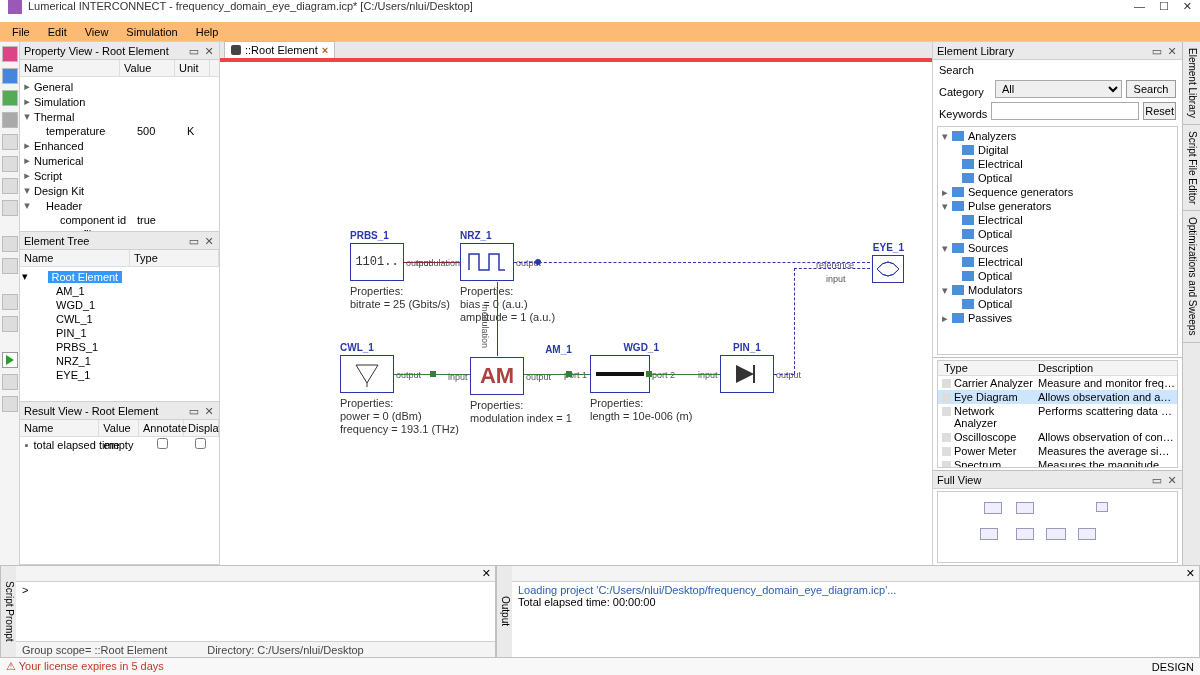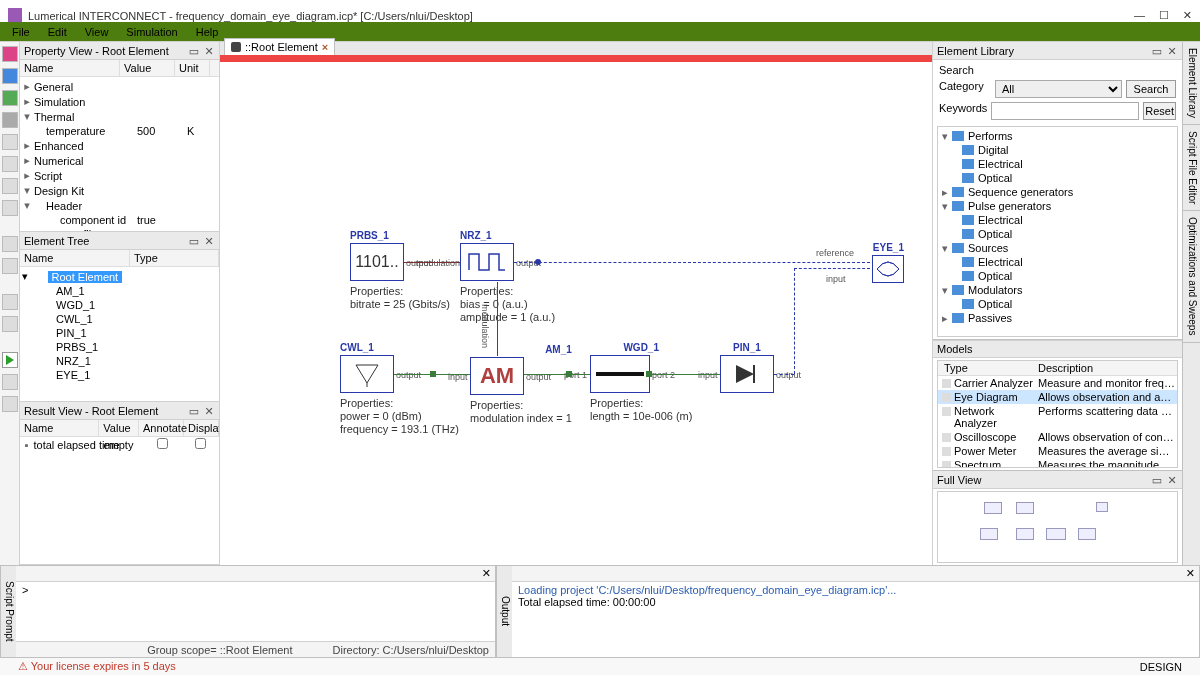--- a/index.html
+++ b/index.html
@@ -1,21 +1,21 @@
 <!DOCTYPE html>
 <html><head>
 <meta charset="utf-8">
 <style>
 * { box-sizing: border-box; margin: 0; padding: 0; font-family: "Segoe UI", Tahoma, sans-serif; font-size: 11px; }
 body { width: 1200px; height: 675px; background: #f0f0f0; overflow: hidden; display: flex; flex-direction: column; }
-.titlebar { height: 22px; background: #fff; display: flex; align-items: flex-end; padding: 0 8px; border-bottom: 0; }
+.titlebar { height: 22px; background: #fff; display: flex; align-items: flex-start; padding: 0 8px; border-bottom: 0; }
 .titlebar .app-icon { width: 14px; height: 14px; background: #9b59b6; margin-right: 6px; }
 .titlebar .title { flex: 1; color: #333; }
 .titlebar .win-btns { display: flex; gap: 14px; color: #333; }
-.menubar { height: 20px; background: #4d7c0f; display: flex; align-items: center; padding: 0 4px; gap: 2px; border-bottom: 1px solid #d0d0d0; }
+.menubar { height: 20px; background: #fdba74; display: flex; align-items: center; padding: 0 4px; gap: 2px; border-bottom: 1px solid #d0d0d0; }
 .menubar span { padding: 2px 8px; cursor: default; }
 .main { flex: 1; display: flex; min-height: 0; }
 .left-tool { width: 20px; background: #f4f4f4; border-right: 1px solid #d0d0d0; display: flex; flex-direction: column; align-items: center; padding-top: 4px; gap: 6px; }
 .left-tool .tb { width: 16px; height: 16px; background: #ddd; border: 1px solid #bbb; }
 .left-tool .tb.run { background: #fff; border: 1px solid #999; position: relative; }
 .left-tool .tb.run::after { content: ""; position: absolute; left: 3px; top: 2px; border-left: 8px solid #2a9d2a; border-top: 5px solid transparent; border-bottom: 5px solid transparent; }
 .left-tool .sep { height: 8px; }
 .left-panels { width: 200px; display: flex; flex-direction: column; border-right: 1px solid #d0d0d0; background: #fff; }
 .panel { display: flex; flex-direction: column; border-bottom: 1px solid #d0d0d0; }
 .panel-hd { height: 18px; background: #eaeaea; display: flex; align-items: center; padding: 0 4px; font-size: 11px; border-bottom: 1px solid #d0d0d0; }
@@ -29,21 +29,21 @@
 .tree-row .tw { width: 10px; text-align: center; color: #666; }
 .tree-row .nm { flex: 1; padding-left: 2px; }
 .tree-row .val { width: 50px; }
 .tree-row .un { width: 30px; }
 .tree-row.ind1 .nm { padding-left: 14px; }
 .tree-row.ind2 .nm { padding-left: 28px; }
 .et-row { display: flex; align-items: center; padding: 1px 2px; }
 .et-row .ico { width: 14px; height: 12px; margin: 0 2px 0 18px; display: inline-block; }
 .et-row.root .ico { margin-left: 4px; }
 .center { flex: 1; display: flex; flex-direction: column; background: #fff; min-width: 0; }
-.tabs { height: 20px; background: #e8e8e8; display: flex; align-items: flex-end; padding-left: 4px; border-bottom: 7px solid #ef4444; }
+.tabs { height: 20px; background: #e8e8e8; display: flex; align-items: flex-end; padding-left: 4px; border-bottom: 4px solid #ef4444; }
 .tab { background: #fff; border: 1px solid #c0c0c0; border-bottom: none; padding: 2px 6px; display: flex; align-items: center; gap: 4px; }
 .tab .dot { width: 10px; height: 10px; background: #444; border-radius: 2px; }
 .tab .cx { color: #b05a2a; font-weight: bold; }
 .canvas { flex: 1; position: relative; background: #fff; overflow: hidden; }
 .blk { position: absolute; }
 .blk .cap { font-weight: bold; color: #2838a8; font-size: 10px; margin-bottom: 2px; }
 .blk .box { width: 54px; height: 38px; border: 1px solid #2838a8; background: #fff; display: flex; align-items: center; justify-content: center; font-size: 9px; color: #333; }
 .blk .port { position: absolute; font-size: 9px; color: #555; }
 .blk .props { font-size: 9px; color: #333; margin-top: 4px; line-height: 1.2; }
 .wire { position: absolute; background: #888; }
@@ -52,45 +52,45 @@
 .wire.blue { background: #2838a8; border-top: 1px dashed #2838a8; background: none; }
 .node { position: absolute; width: 6px; height: 6px; background: #3a7d3a; }
 .node.blue { background: #2838a8; border-radius: 3px; }
 .bottom { height: 92px; display: flex; border-top: 1px solid #c0c0c0; }
 .bpanel { display: flex; flex-direction: column; background: #fff; border-right: 1px solid #c0c0c0; }
 .bpanel-hd { height: 16px; background: #f4f4f4; display: flex; align-items: center; padding: 0 4px; border-bottom: 1px solid #d0d0d0; }
 .bpanel-hd .cx { margin-left: auto; cursor: default; }
 .vert-tab { width: 16px; background: #eaeaea; writing-mode: vertical-rl; text-align: center; font-size: 10px; padding: 4px 1px; border-left: 1px solid #c0c0c0; }
 .right-panels { width: 250px; display: flex; flex-direction: column; border-left: 1px solid #d0d0d0; background: #fff; }
 .search-area { padding: 4px 6px; display: flex; flex-direction: column; gap: 4px; }
-.search-row { display: flex; align-items: flex-start; gap: 4px; }
+.search-row { display: flex; align-items: flex-end; gap: 4px; }
 .search-row label { width: 52px; }
 .search-row select, .search-row input { flex: 1; border: 1px solid #aaa; height: 18px; padding: 0 2px; font-size: 11px; }
 .search-row button { width: 50px; height: 18px; border: 1px solid #999; background: #f0f0f0; font-size: 11px; }
 .elem-tree { flex: 1; overflow: auto; border: 1px solid #ccc; margin: 2px 4px; padding: 2px; }
 .etr { display: flex; align-items: center; padding: 0 2px; line-height: 14px; }
 .etr .tw { width: 10px; color: #666; }
 .etr .fld { width: 12px; height: 10px; background: #4a8fd8; margin-right: 4px; }
 .etr.sub .fld { margin-left: 10px; }
 .models { border-top: 1px solid #c0c0c0; }
 .models-body { height: 108px; overflow: auto; border: 1px solid #ccc; margin: 2px 4px; }
 .mrow { display: flex; padding: 1px 2px; }
 .mrow.hd { background: #f4f4f4; border-bottom: 1px solid #ddd; }
 .mrow .c1 { width: 98px; padding-left: 14px; position: relative; }
 .mrow .c1::before { content: ""; position: absolute; left: 2px; top: 2px; width: 9px; height: 9px; background: #ddd; }
 .mrow.hd .c1::before { display: none; }
 .mrow .c2 { flex: 1; white-space: nowrap; overflow: hidden; text-overflow: ellipsis; }
 .mrow.sel { background: #cde6ff; }
 .right-tabs { width: 18px; background: #eaeaea; display: flex; flex-direction: column; border-left: 1px solid #c0c0c0; }
 .right-tabs div { writing-mode: vertical-rl; font-size: 10px; padding: 6px 2px; border-bottom: 1px solid #c0c0c0; text-align: center; }
-.statusbar { height: 18px; background: #f8f8f8; border-top: 1px solid #c0c0c0; display: flex; align-items: center; padding: 0 18px; }
+.statusbar { height: 18px; background: #f8f8f8; border-top: 1px solid #c0c0c0; display: flex; align-items: center; padding: 0 6px; }
 .statusbar .warn { color: #c0392b; }
 .statusbar .warn::before { content: "⚠ "; }
 .statusbar .mode { margin-left: auto; }
-.cmdbar { height: 16px; background: #f4f4f4; border-top: 1px solid #d0d0d0; display: flex; align-items: center; padding: 0 6px; gap: 40px; font-size: 10px; color: #444; justify-content: flex-end; }
+.cmdbar { height: 16px; background: #f4f4f4; border-top: 1px solid #d0d0d0; display: flex; align-items: center; padding: 0 6px; gap: 40px; font-size: 10px; color: #444; }
 .fullview { border-top: 1px solid #c0c0c0; }
 .fv-body { height: 72px; margin: 2px 4px; border: 1px solid #ccc; background: #fff; position: relative; }
 .fv-body .mini { position: absolute; border: 1px solid #99b; background: #eef; }
 input[type=checkbox] { width: 11px; height: 11px; }
 </style>
 </head>
 <body>
 
 <div class="titlebar">
   <div class="app-icon"></div>
@@ -307,21 +307,21 @@
         <span class="dot"></span>
         <span>::Root Element</span>
         <span class="cx">×</span>
       </div>
     </div>
     <div class="canvas">
 
       <div class="blk" style="left:130px; top:168px;">
         <div class="cap">PRBS_1</div>
         <div class="box">
-            <span style="font-family:Liberation Sans, sans-serif;font-size:16px">1101..</span>
+            <span style="font-family:Liberation Mono, monospace;font-size:12px">1101..</span>
           </div>
         <div class="port" style="left:56px; top:28px;">output</div>
         <div class="props">
             <div>Properties:</div>
             <div>bitrate = 25 (Gbits/s)</div>
           </div>
       </div>
 
       <div class="blk" style="left:240px; top:168px;">
         <div class="cap">NRZ_1</div>
@@ -339,21 +339,21 @@
           </div>
       </div>
 
       <div class="blk" style="left:630px; top:180px;">
         <div class="cap" style="text-align:right">EYE_1</div>
         <div class="box" style="width:32px;height:28px;margin-left:22px;">
           <svg width="26" height="20">
               <path d="M2 10 Q13 -4 24 10 Q13 24 2 10 M2 10 Q13 24 24 10 Q13 -4 2 10" fill="none" stroke="#2838a8" stroke-width="1"></path>
             </svg>
         </div>
-        <div class="port" style="left:-34px; top:6px;">reference</div>
+        <div class="port" style="left:-34px; top:18px;">reference</div>
         <div class="port" style="left:-24px; top:32px;">input</div>
       </div>
 
       <div class="blk" style="left:120px; top:280px;">
         <div class="cap">CWL_1</div>
         <div class="box">
             <svg width="30" height="26">
               <polygon points="4,4 26,4 15,22" fill="none" stroke="#333"></polygon>
               <line x1="15" y1="22" x2="15" y2="26" stroke="#333"></line>
             </svg>
@@ -436,21 +436,21 @@
       <div class="search-row">
         <label>Keywords</label>
         <input placeholder="" style="">
         <button>Reset</button>
       </div>
     </div>
     <div class="elem-tree" id="lib-tree">
         <div class="etr">
           <span class="tw">▾</span>
           <span class="fld"></span>
-          <span>Performs</span>
+          <span>Analyzers</span>
         </div>
         <div class="etr sub">
           <span class="tw"></span>
           <span class="fld"></span>
           <span>Digital</span>
         </div>
         <div class="etr sub">
           <span class="tw"></span>
           <span class="fld"></span>
           <span>Electrical</span>
@@ -505,23 +505,20 @@
           <span class="fld"></span>
           <span>Optical</span>
         </div>
         <div class="etr">
           <span class="tw">▸</span>
           <span class="fld"></span>
           <span>Passives</span>
         </div>
       </div>
     <div class="models">
-      <div class="panel-hd" style="border-top:1px solid #d0d0d0">
-          <span>Models</span>
-        </div>
       <div class="models-body">
         <div class="mrow hd">
           <div class="c1" style="padding-left:4px">Type</div>
           <div class="c2">Description</div>
         </div>
         <div id="models-list">
             <div class="mrow">
               <div class="c1">Carrier Analyzer</div>
               <div class="c2">Measure and monitor frequency ca...</div>
             </div>

